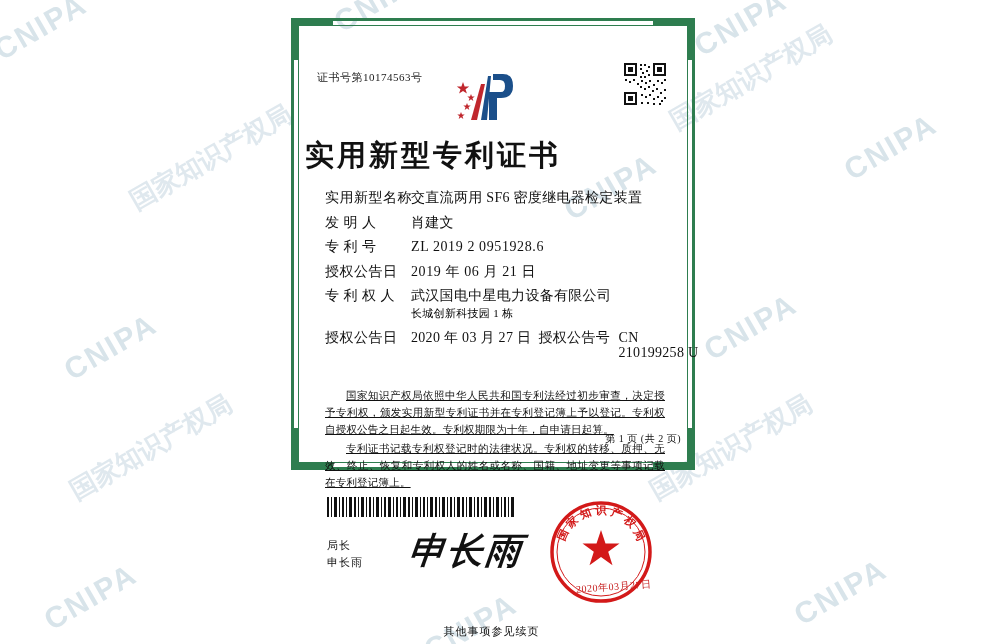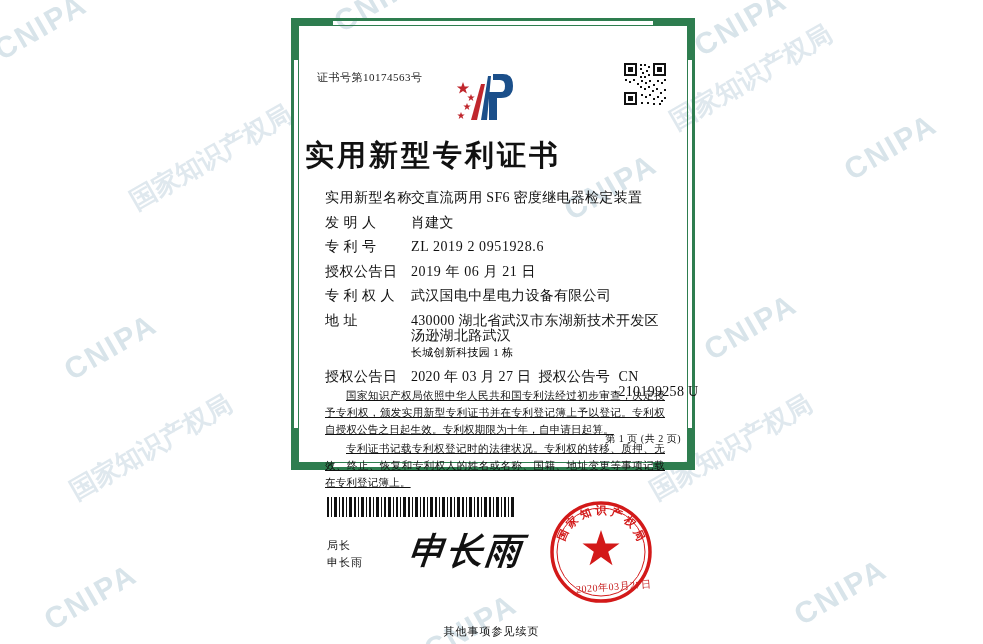--- a/index.html
+++ b/index.html
@@ -301,24 +301,20 @@
       <div class="row">
         <div class="lbl">授权公告日</div>
         <div class="val num">2019 年 06 月 21 日</div>
       </div>
 
       <div class="row">
         <div class="lbl spread">专 利 权 人</div>
         <div class="val">武汉国电中星电力设备有限公司</div>
       </div>
 
-      <div class="row">
-        <div class="lbl spread">地 址</div>
-        <div class="val">430000 湖北省武汉市东湖新技术开发区汤逊湖北路武汉</div>
-      </div>
       <div class="addr-line2">长城创新科技园 1 栋</div>
 
       <div class="row two">
         <div class="lbl">授权公告日</div>
         <div class="val">
           <span class="val-a num">2020 年 03 月 27 日</span>
           <span class="lbl-b">授权公告号</span>
           <span class="num">CN 210199258 U</span>
         </div>
       </div>

